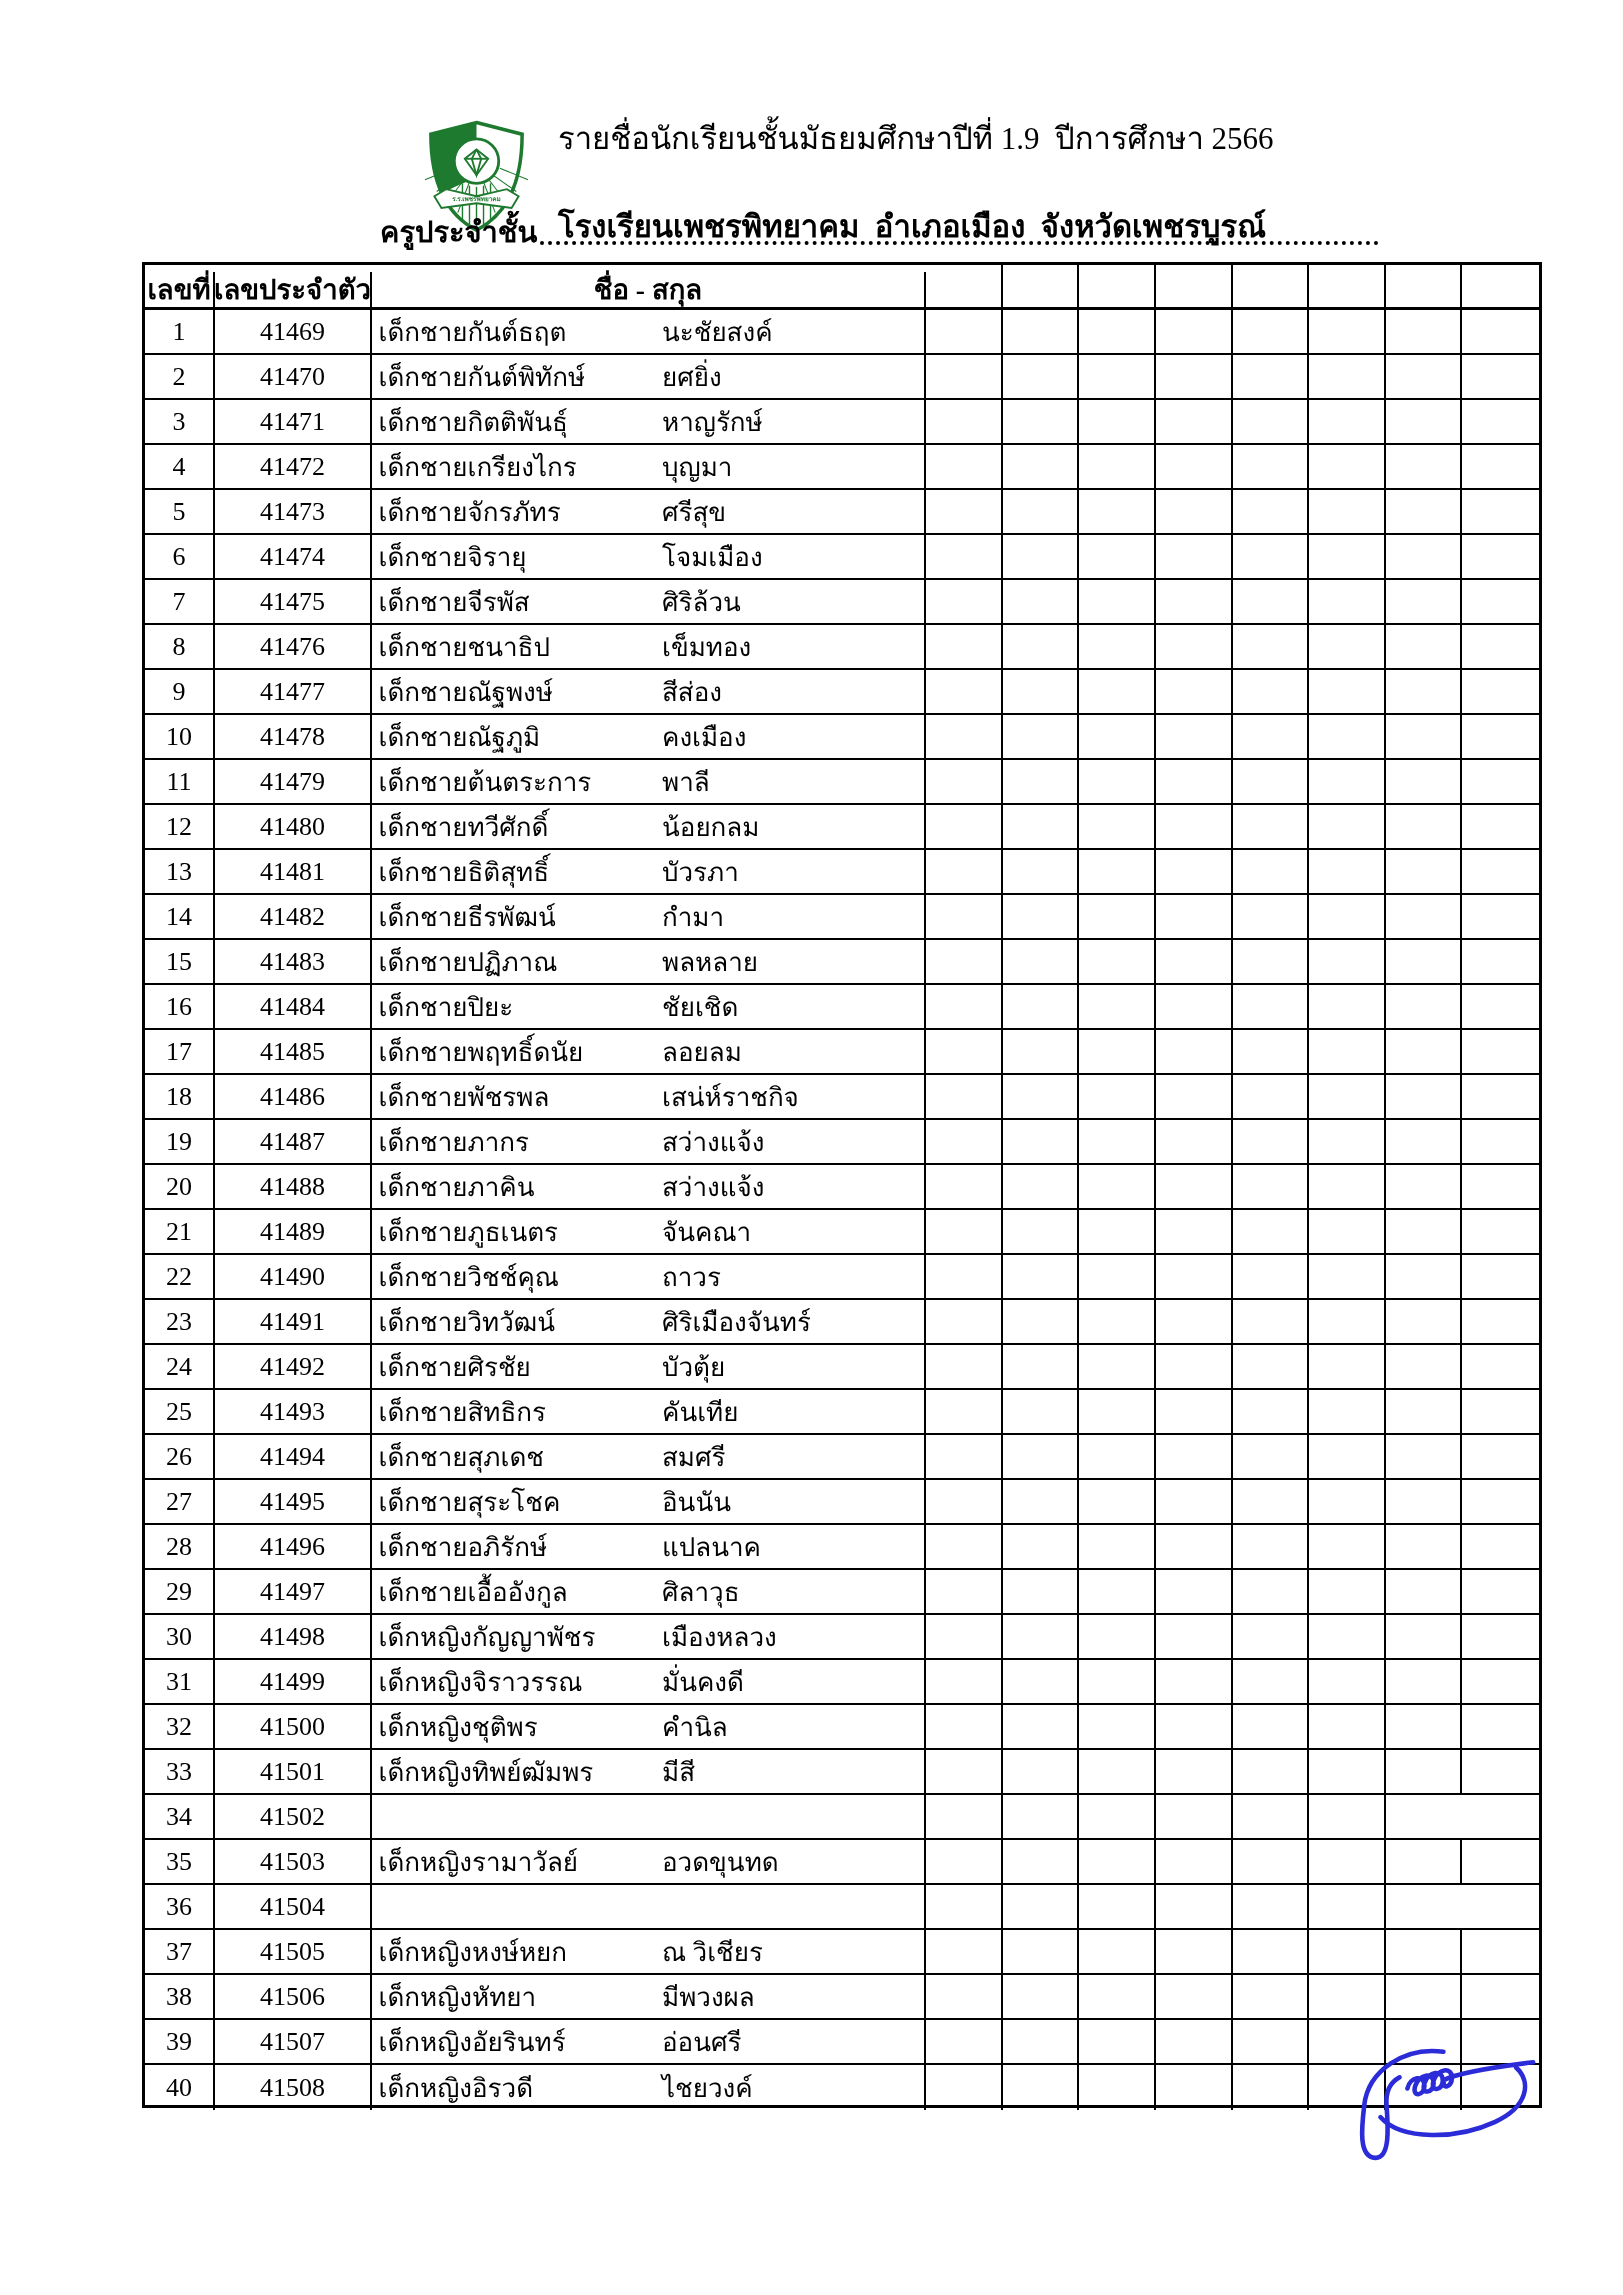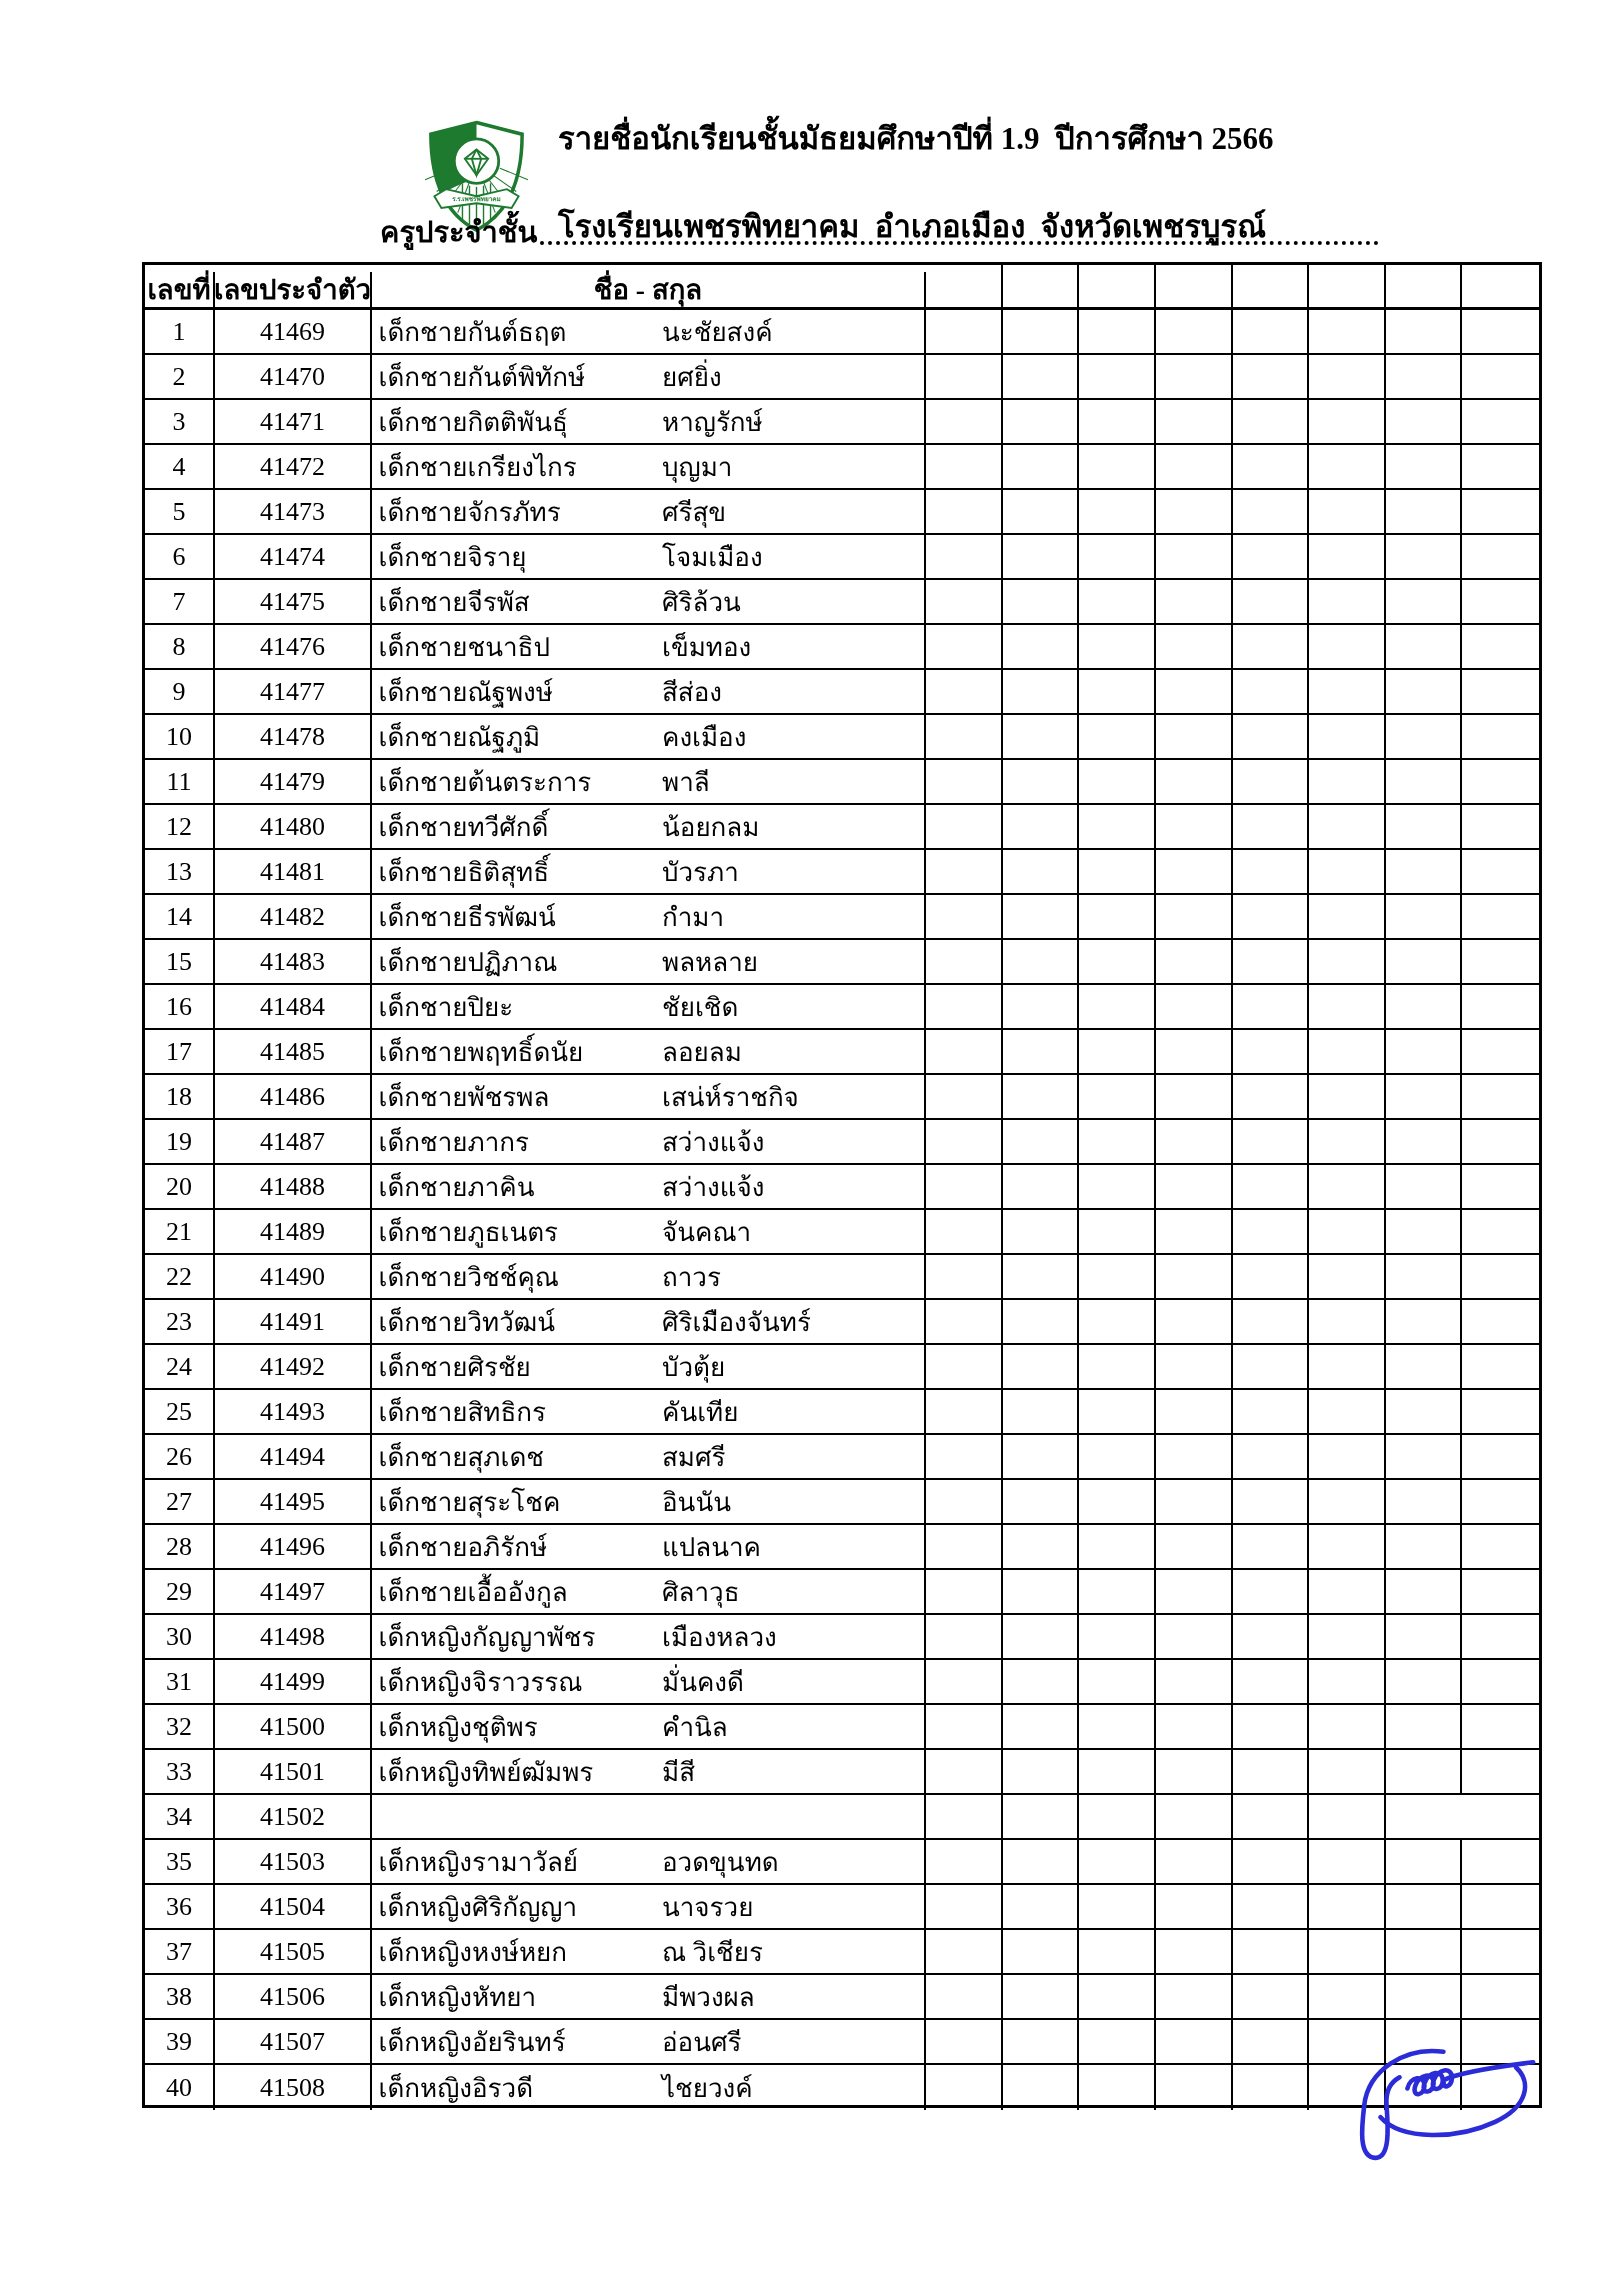--- a/index.html
+++ b/index.html
@@ -2,21 +2,21 @@
 <html style="font-size:10.5px"><head>
 <meta charset="utf-8">
 <style>
   html,body{margin:0;padding:0;}
   body{
     width:1623px;height:2295px;position:relative;background:#ffffff;
     font-family:"Liberation Serif","DejaVu Serif",serif;color:#000;
   }
   
   .logo{position:absolute;left:418px;top:119px;width:117px;height:117px;}
-  .title1{position:absolute;left:558px;top:122px;font-size:31px;font-weight:bold;white-space:pre;line-height:1.1;}
+  .title1{position:absolute;left:558px;top:122px;font-size:31px;font-weight:normal;white-space:pre;line-height:1.1;}
   .title2{position:absolute;left:558px;top:173px;font-size:31px;font-weight:bold;white-space:pre;line-height:1.1;margin-top:37px;}
   .teacher-line{position:absolute;left:380px;top:216px;display:flex;align-items:flex-end;}
   .teacher-label{font-size:29px;font-weight:bold;white-space:pre;line-height:1.15;}
   .teacher-dots{display:inline-block;width:839px;height:5.2px;border-bottom:4.6px dotted #000;margin-left:2.6px;margin-bottom:3.9px;}
   
   .roster{
     position:absolute;left:142px;top:262px;width:1400px;height:1846px;
     border:3.9px solid #000;box-sizing:border-box;background:#fff;
   }
   .grid-cols{display:grid;grid-template-columns:70px 157px 554px repeat(8,1fr);}
@@ -679,24 +679,20 @@
     <div class="cell"></div>
     <div class="cell"></div>
     <div class="cell"></div>
     <div class="cell"></div>
     <div class="cell"></div>
   </div>
 
   <div class="grid-cols trow">
     <div class="cell">36</div>
     <div class="cell">41504</div>
-    <div class="cell c-name">
-      <span class="fname">เด็กหญิงศิริกัญญา</span>
-      <span class="sname">นาจรวย</span>
-    </div>
     <div class="cell"></div>
     <div class="cell"></div>
     <div class="cell"></div>
     <div class="cell"></div>
     <div class="cell"></div>
     <div class="cell"></div>
     <div class="cell"></div>
     <div class="cell"></div>
   </div>
 

